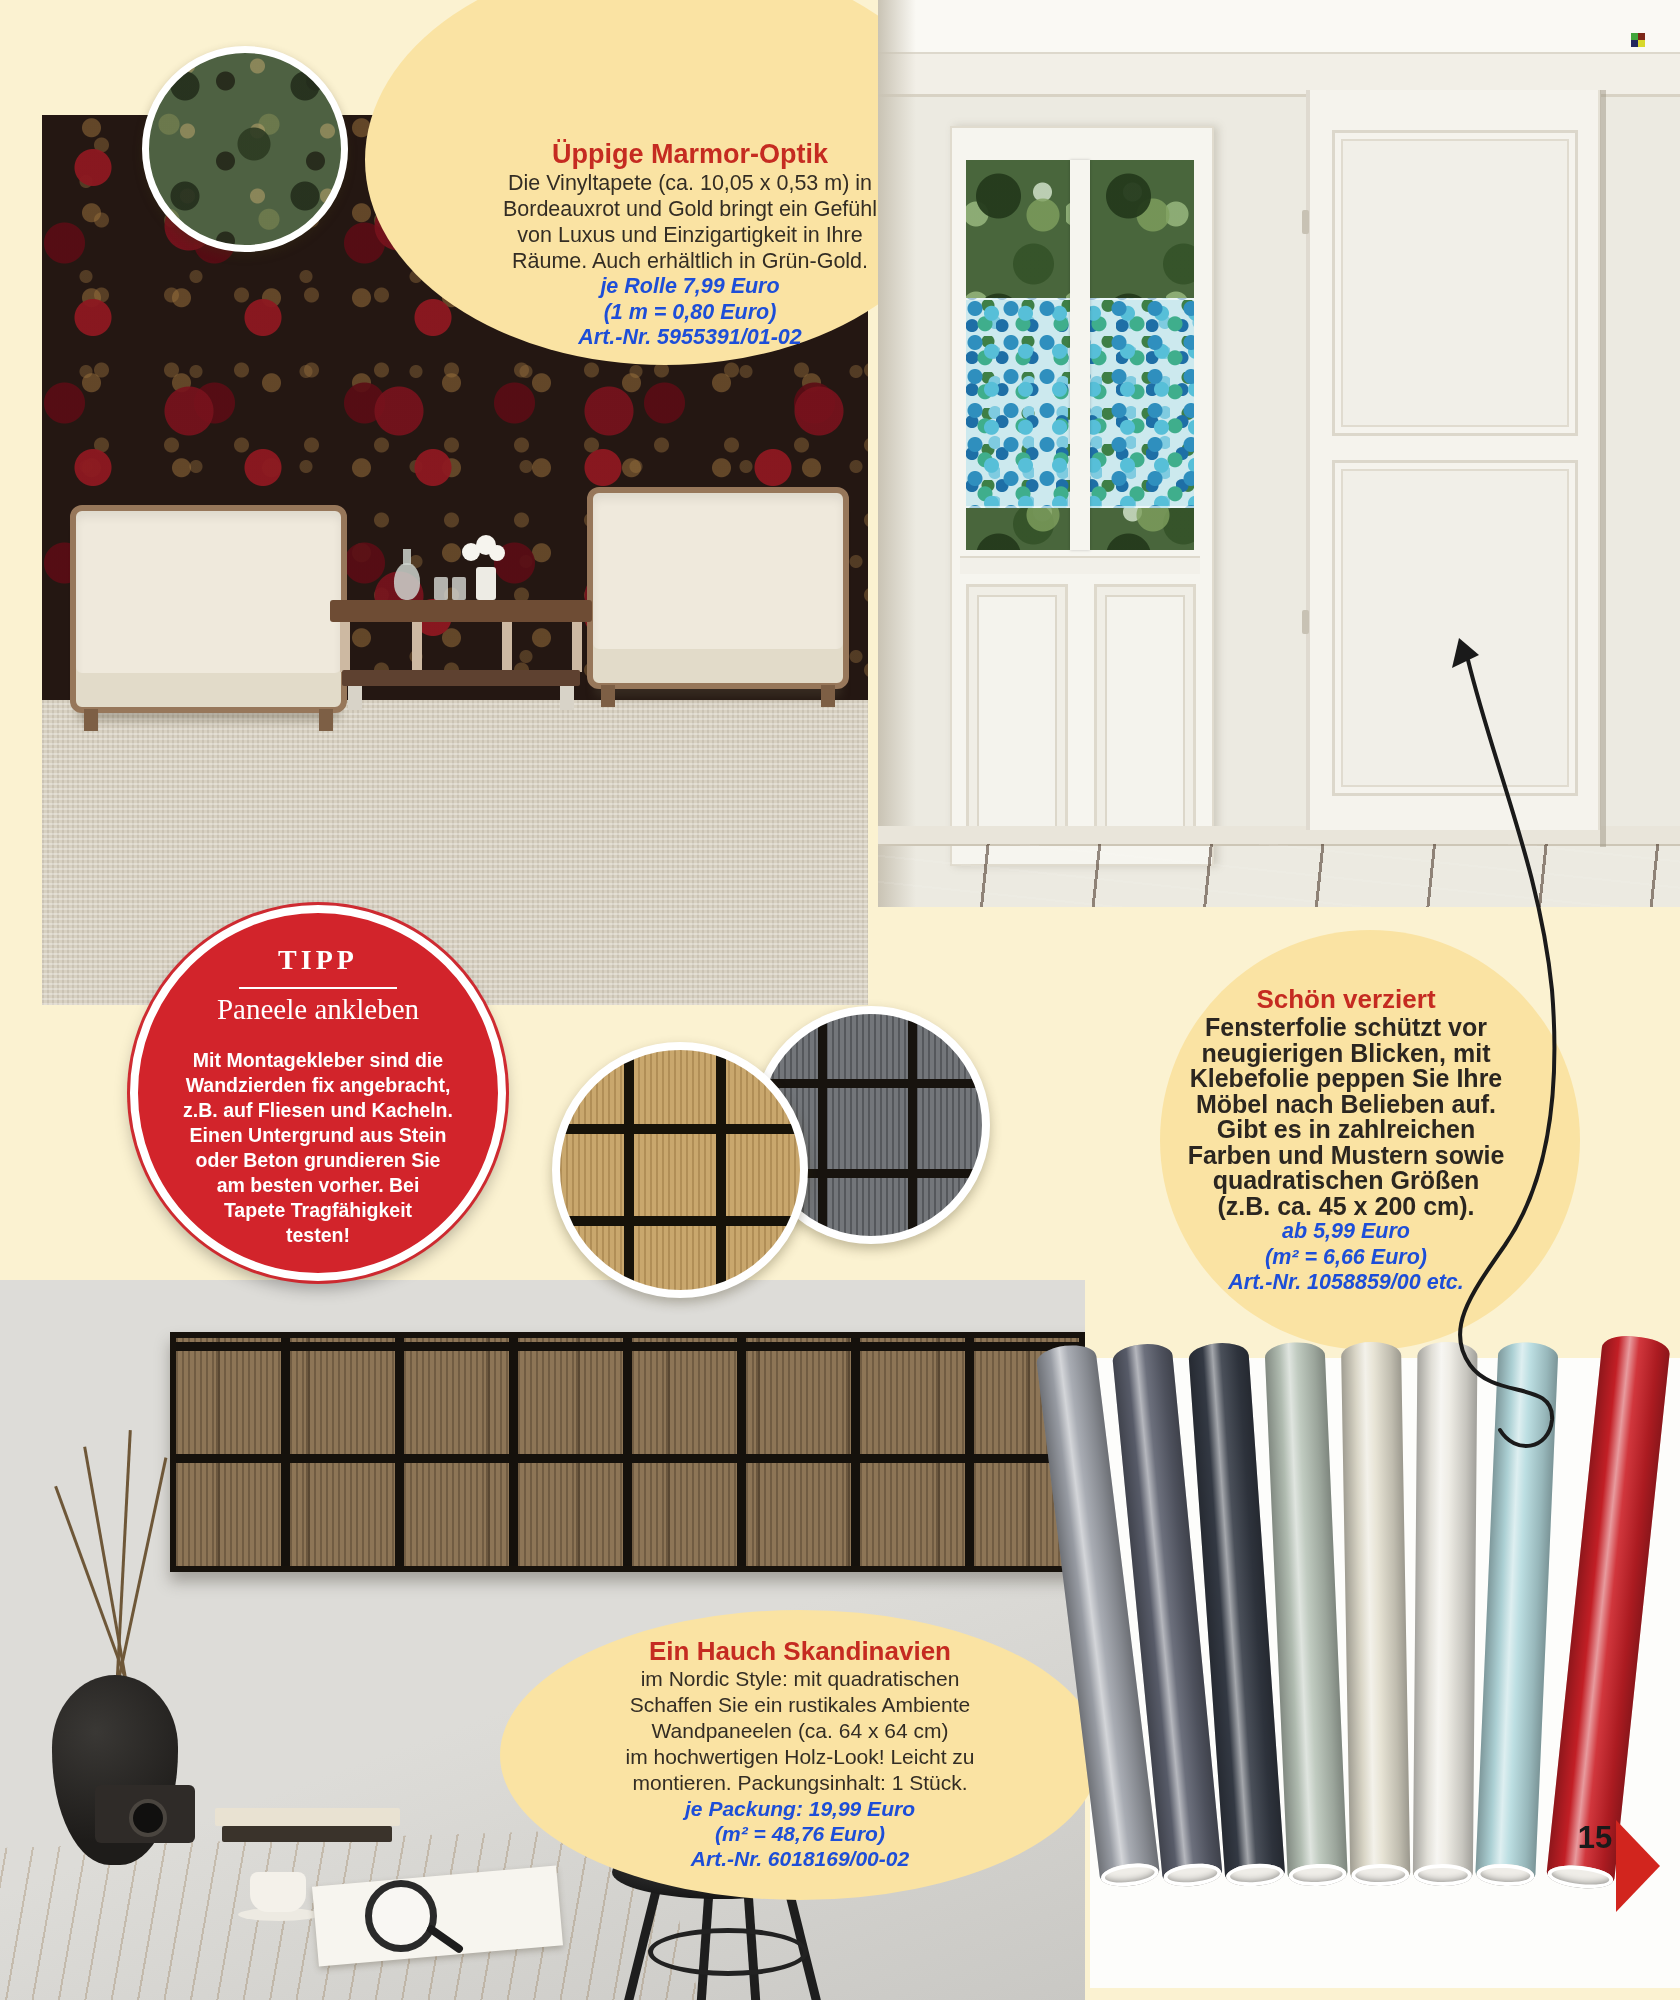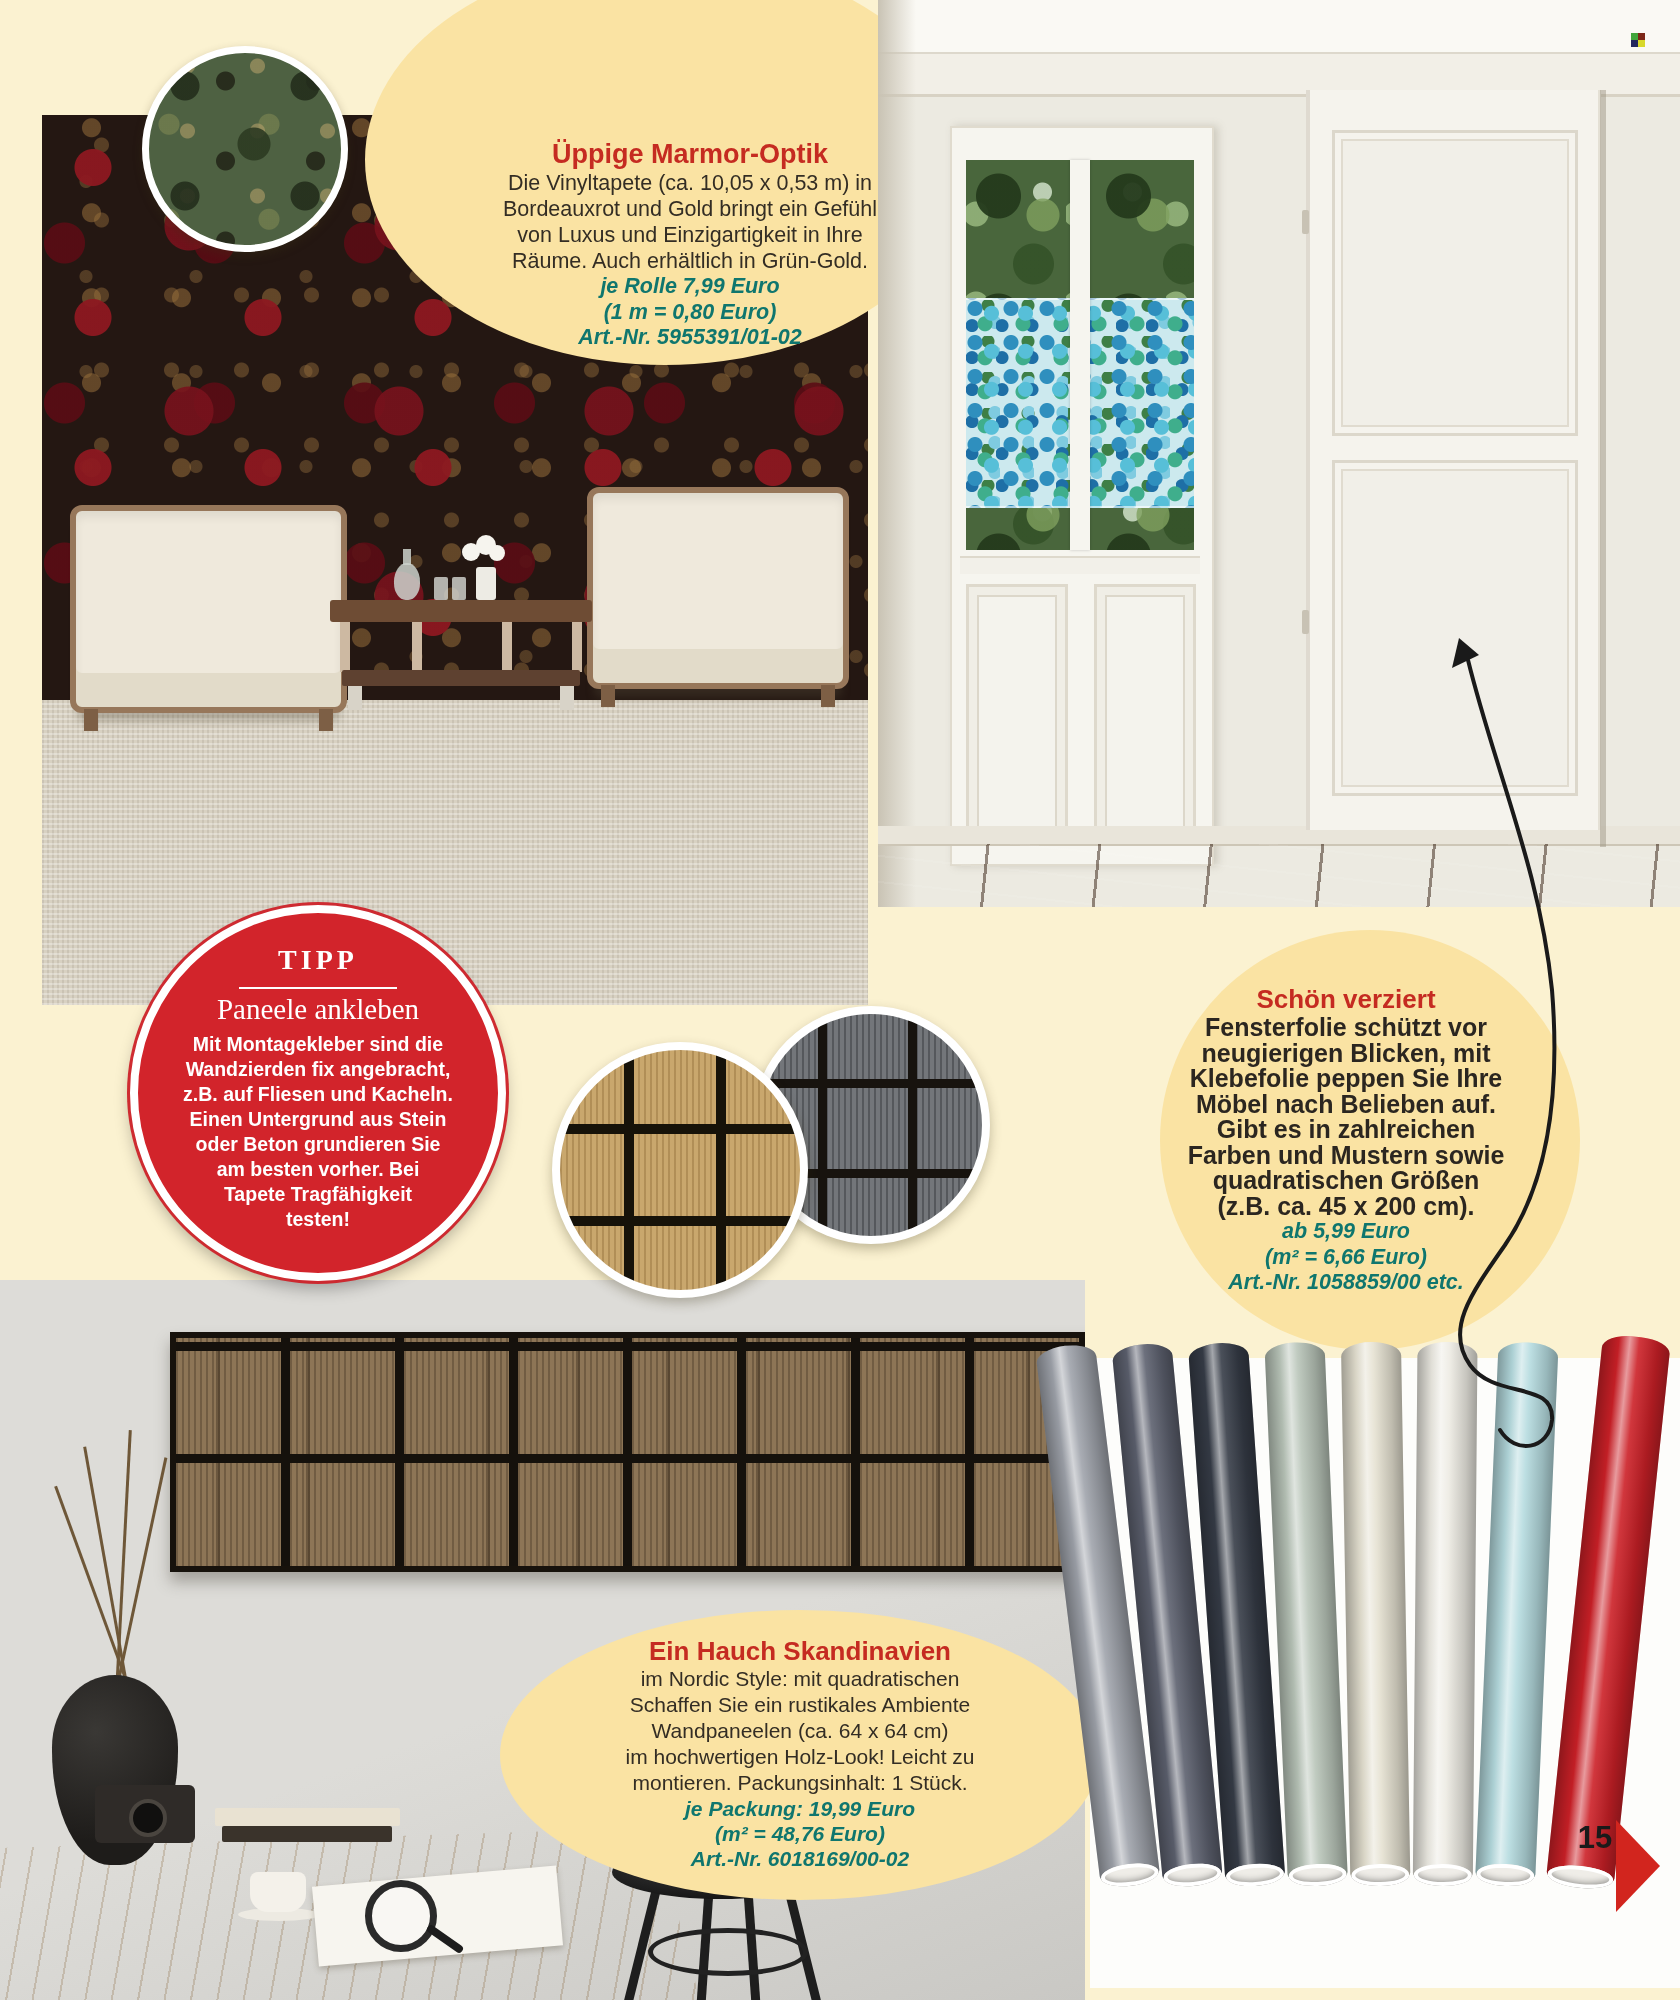--- a/index.html
+++ b/index.html
@@ -47,21 +47,21 @@
   .blob{position:absolute;background:#FAE3A3;border-radius:50%;}
   .blob-marble{left:365px;top:-45px;width:600px;height:410px;z-index:2;}
   .blob-folie{left:1160px;top:930px;width:420px;height:420px;z-index:3;}
   .blob-nordic{left:500px;top:1610px;width:600px;height:290px;z-index:3;}
 
   
   .tblock{position:absolute;text-align:center;z-index:5;}
   .t-title{font-size:27px;line-height:31px;font-weight:bold;color:#C52B21;}
   .t-body{font-size:21.5px;line-height:26px;color:#332D24;}
   .t-body-bold{font-size:25px;line-height:25.5px;color:#2B2620;font-weight:bold;}
-  .t-price{font-size:21.5px;line-height:25.5px;color:#0f766e;font-weight:bold;font-style:italic;}
+  .t-price{font-size:21.5px;line-height:25.5px;color:#1d4ed8;font-weight:bold;font-style:italic;}
   .tb-marble{left:460px;top:139px;width:460px;}
   .tb-folie{left:1126px;top:984px;width:440px;}
   .tb-folie .t-title{font-size:26px;}
   .tb-nordic{left:540px;top:1636px;width:520px;}
   .tb-nordic .t-title{font-size:26px;line-height:30px;}
   .tb-nordic .t-body{font-size:21px;line-height:26px;}
   .tb-nordic .t-price{font-size:21px;line-height:25px;}
 
   
   .green-circle{left:142px;top:46px;width:192px;height:192px;border:7px solid #FFF;border-radius:50%;z-index:4;
@@ -117,21 +117,21 @@
   .hinge{position:absolute;left:-8px;width:7px;height:24px;background:#C8C2B4;border-radius:2px;}
   .hg-a{top:120px;} .hg-b{top:520px;}
   .pr-corner2{position:absolute;left:722px;top:90px;width:6px;bottom:60px;background:rgba(150,142,124,.45);}
 
   
   .tipp{left:130px;top:905px;width:360px;height:360px;border-radius:50%;background:#D2242B;border:8px solid #FFF;
     box-shadow:0 0 0 3px rgba(206,34,41,.95), 0 8px 16px rgba(0,0,0,.28);z-index:6;text-align:center;position:absolute;}
   .tipp-label{font-family:"Liberation Serif",serif;color:#FFF;font-size:28px;font-weight:bold;letter-spacing:4px;margin-top:24px;line-height:46px;}
   .tipp-divider{width:158px;height:2px;background:#FFF;margin:4px auto 4px auto;}
   .tipp-subtitle{font-family:"Liberation Serif",serif;color:#FFF;font-size:29px;line-height:33px;}
-  .tipp-body{margin-top:6px;}
+  .tipp-body{margin-top:22px;}
   .tipp-body div{color:#FFF;font-size:19.5px;line-height:25px;font-weight:bold;}
 
   
   .wood-circle{position:absolute;border:8px solid #FFF;border-radius:50%;box-shadow:0 5px 12px rgba(60,50,20,.3);}
   .wc-gray{left:752px;top:1006px;width:222px;height:222px;z-index:3;
     background-color:#73767A;
     background-image:
       linear-gradient(90deg, transparent 58px, #17130E 58px 67px, transparent 67px 148px, #17130E 148px 157px, transparent 157px),
       linear-gradient(0deg, transparent 58px, #17130E 58px 67px, transparent 67px 148px, #17130E 148px 157px, transparent 157px),
       repeating-linear-gradient(90deg, rgba(30,32,36,.35) 0 2px, transparent 2px 6px);}

